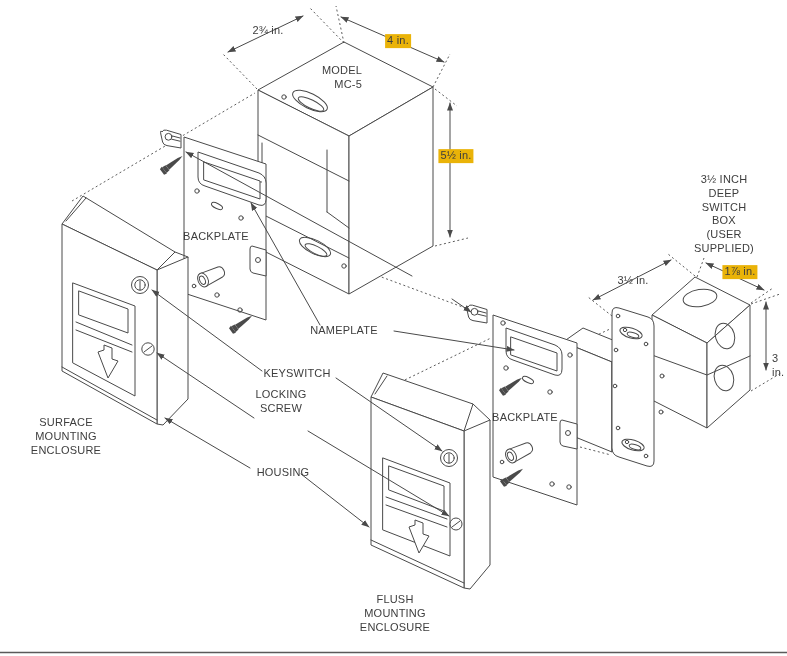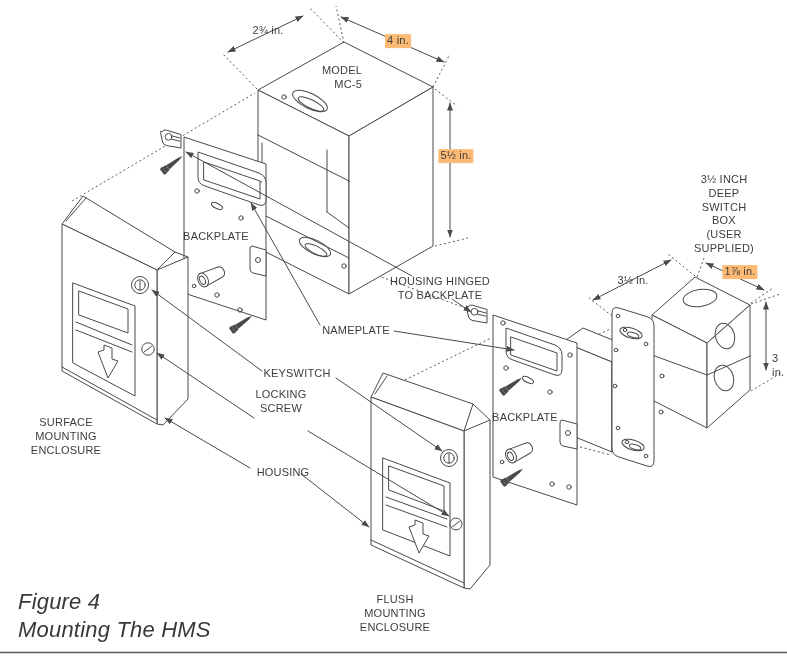--- a/index.html
+++ b/index.html
@@ -2,21 +2,21 @@
 <html><head>
 <meta charset="utf-8">
 <style>
   html,body{margin:0;padding:0;background:#fff;}
   #stage{position:relative;width:787px;height:656px;background:#ffffff;overflow:hidden;
          font-family:"Liberation Sans", sans-serif;}
   #drawing{position:absolute;left:0;top:0;}
   .lbl{position:absolute;transform:translate(-50%,-50%);color:#3d3d3d;font-size:11px;
        line-height:1.25;letter-spacing:.2px;text-align:center;white-space:pre-line;
        font-family:"Liberation Sans", sans-serif;}
-  .lbl.bg{background:#fdba74;padding:0 2px;}
+  .lbl.bg{background:#eab308;padding:0 2px;}
   .lbl.leftalign{transform:translate(0,-50%);text-align:left;}
   .cap{position:absolute;left:18px;top:588px;color:#383838;font-size:22px;font-style:italic;
        line-height:1.28;white-space:pre-line;letter-spacing:.2px;}
   svg{display:block;}
   .ln{stroke:#4a4a4a;stroke-width:1;fill:none;stroke-linecap:round;stroke-linejoin:round;}
   .wf{stroke:#4a4a4a;stroke-width:1;fill:#ffffff;stroke-linejoin:round;}
   .dt{stroke:#4a4a4a;stroke-width:.9;fill:none;stroke-dasharray:2,2.6;}
   .fillc{fill:#4a4a4a;stroke:none;}
 </style>
 </head>
@@ -230,36 +230,32 @@
 
   <line x1="0" y1="652.5" x2="787" y2="652.5" stroke="#5a5a5a" stroke-width="1.6"></line>
 </svg>
 
 <div class="lbl" style="left:342px;top:78px;text-align:right;">MODEL
 MC-5</div>
 <div class="lbl" style="left:268px;top:31px;">2¾ in.</div>
 <div class="lbl bg" style="left:398px;top:41px;">4 in.</div>
 <div class="lbl bg" style="left:456px;top:156px;">5½ in.</div>
 <div class="lbl" style="left:216px;top:237px;">BACKPLATE</div>
-<div class="lbl" style="left:440px;top:289px;">HOUSING HINGED
-TO BACKPLATE</div>
-<div class="lbl" style="left:356px;top:331px;">NAMEPLATE</div>
+<div class="lbl" style="left:344px;top:331px;">NAMEPLATE</div>
 <div class="lbl" style="left:297px;top:374px;">KEYSWITCH</div>
 <div class="lbl" style="left:281px;top:402px;">LOCKING
 SCREW</div>
 <div class="lbl" style="left:275px;top:473px;margin-left:8px;">HOUSING</div>
 <div class="lbl" style="left:66px;top:437px;">SURFACE
 MOUNTING
 ENCLOSURE</div>
 <div class="lbl" style="left:724px;top:214px;">3½ INCH DEEP
 SWITCH BOX
 (USER SUPPLIED)</div>
 <div class="lbl" style="left:633px;top:281px;">3½ in.</div>
 <div class="lbl bg" style="left:740px;top:272px;">1⅞ in.</div>
 <div class="lbl leftalign" style="left:772px;top:334px;margin-top:32px;">3 in.</div>
 <div class="lbl" style="left:525px;top:418px;">BACKPLATE</div>
 <div class="lbl" style="left:395px;top:614px;">FLUSH
 MOUNTING
 ENCLOSURE</div>
-<div class="cap">Figure 4
-Mounting The HMS</div>
 
 </div>
 
 </body></html>

